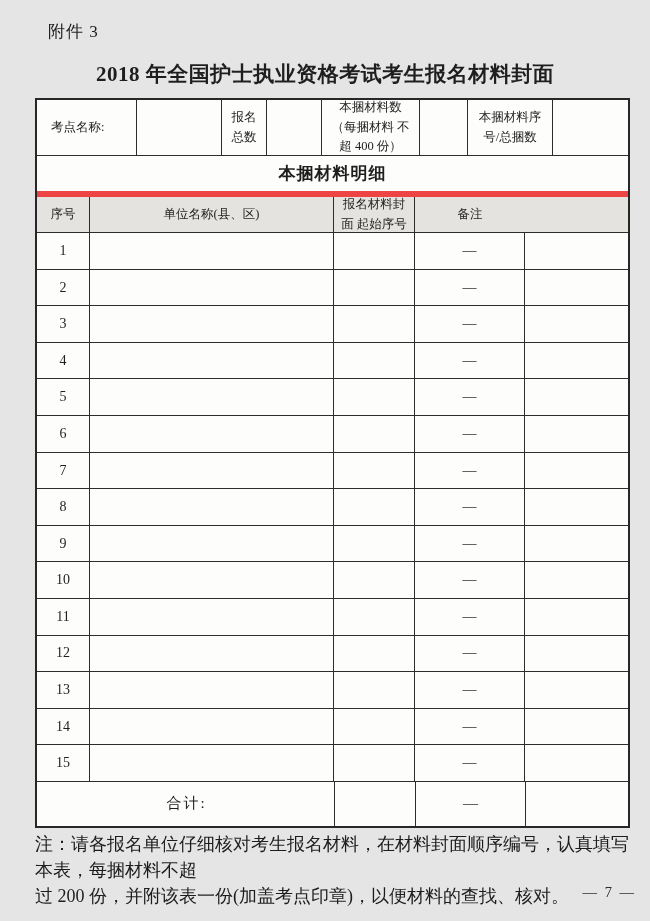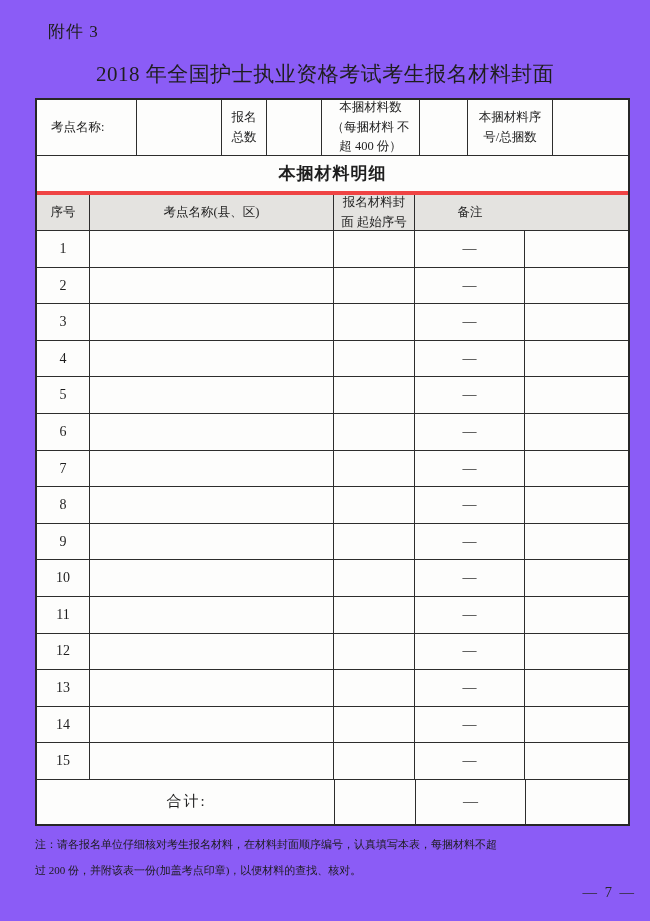--- a/index.html
+++ b/index.html
@@ -1,31 +1,31 @@
 <!DOCTYPE html>
 <html><head>
 <meta charset="utf-8">
 <style>
   html,body{margin:0;padding:0;background:#9a9a9a;}
   .page{
     position:relative;
     width:650px;height:921px;
     margin:0 auto;
-    background:#8b5cf6;
+    background:#e5e5e5;
     font-family:"Liberation Serif","DejaVu Serif",serif;
     color:#1e1e1e;
     overflow:hidden;
   }
   .attachment{
     position:absolute;left:48px;top:20px;
     font-size:17px;letter-spacing:1px;
   }
   .doc-title{
     position:absolute;left:0;top:60px;width:650px;
-    text-align:center;font-size:21px;font-weight:normal;
+    text-align:center;font-size:21px;font-weight:bold;
     letter-spacing:0.5px;
   }
   .tbl{
     position:absolute;left:35px;top:98px;width:591px;
     border:2px solid #272727;
     background:#fdfdfc;
   }
   .cell{
     box-sizing:border-box;
     border-right:1px solid #2d2d2d;
@@ -35,34 +35,34 @@
     padding:2px 4px;
     overflow:hidden;
   }
   .cell.last{border-right:none;}
   .row{display:grid;border-bottom:1px solid #2d2d2d;box-sizing:border-box;}
   
   .info-row{grid-template-columns:100px 85px 45px 55px 98px 48px 85px 1fr;height:56px;}
   .info-row .label-left{justify-content:flex-start;text-align:left;padding-left:14px;}
   
   .section-row{height:35px;display:flex;align-items:center;justify-content:center;
-    border-bottom:4px solid #ef4444;font-size:17px;font-weight:bold;letter-spacing:1px;}
+    border-bottom:6px solid #ef4444;font-size:17px;font-weight:bold;letter-spacing:1px;}
   
   .head-row{grid-template-columns:53px 244px 81px 110px 1fr;height:36px;background:#e4e3e0;}
   .head-row .cell{font-size:12.5px;}
   
   .trow{grid-template-columns:53px 244px 81px 110px 1fr;height:36.6px;}
   .trow .cell{font-size:14px;}
   .dash{font-size:14px;color:#2a2a2a;}
   
   .total-row{grid-template-columns:298px 81px 110px 1fr;height:44px;border-bottom:none;}
   .total-row .cell{font-size:15px;letter-spacing:2px;padding-left:6px;}
   .note{
     position:absolute;left:35px;top:831px;width:596px;
-    font-size:11px;line-height:26px;color:#1c1c1c;
+    font-size:18px;line-height:26px;color:#1c1c1c;
   }
   .page-num{
     position:absolute;right:14px;top:884px;
     font-size:14.5px;letter-spacing:2px;color:#2a2a2a;
   }
 </style>
 </head>
 <body>
 
 <div class="page">
@@ -81,21 +81,21 @@
       <div class="cell">本捆材料数 （每捆材料 不超 400 份）</div>
       <div class="cell"></div>
       <div class="cell">本捆材料序 号/总捆数</div>
       <div class="cell last"></div>
     </div>
 
     <div class="section-row">本捆材料明细</div>
 
     <div class="row head-row">
       <div class="cell">序号</div>
-      <div class="cell">考点名称(县、区)</div>
+      <div class="cell">单位名称(县、区)</div>
       <div class="cell">报名材料封面 起始序号</div>
       <div class="cell last">备注</div>
     </div>
 
     <div id="rows-container">
   <div class="row trow">
     <div class="cell">1</div>
     <div class="cell"></div>
     <div class="cell"></div>
     <div class="cell dash">—</div>

